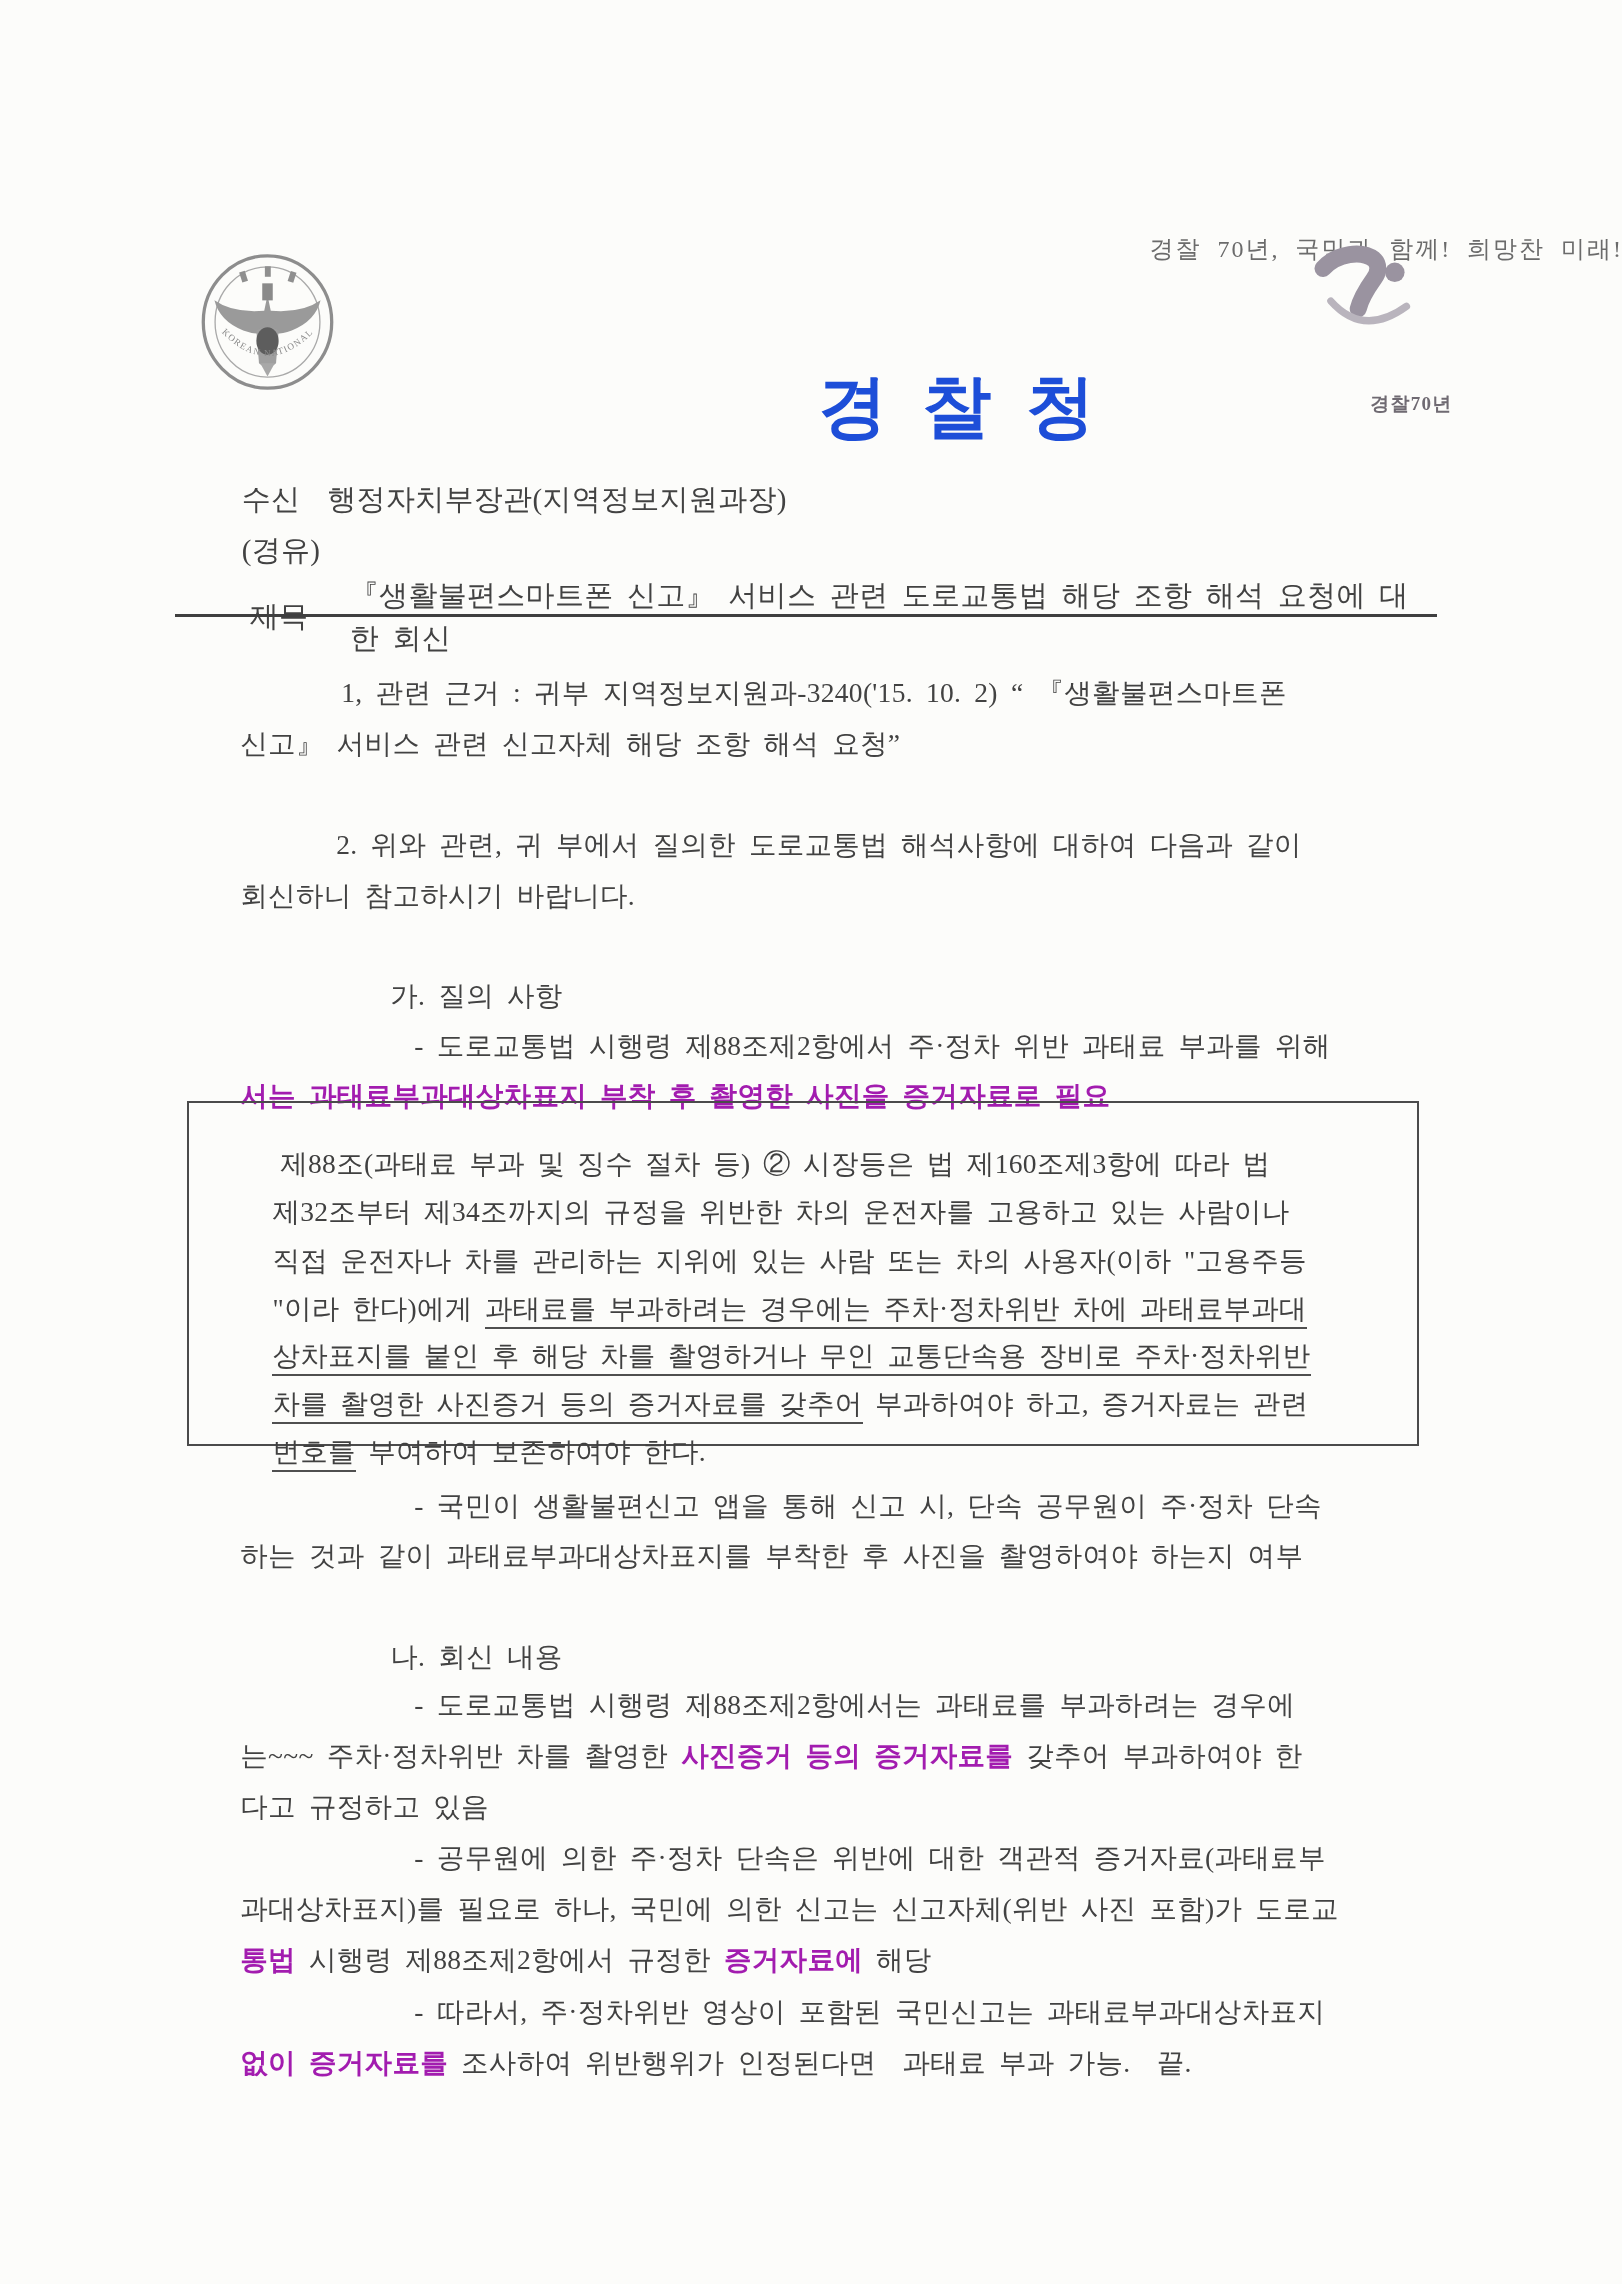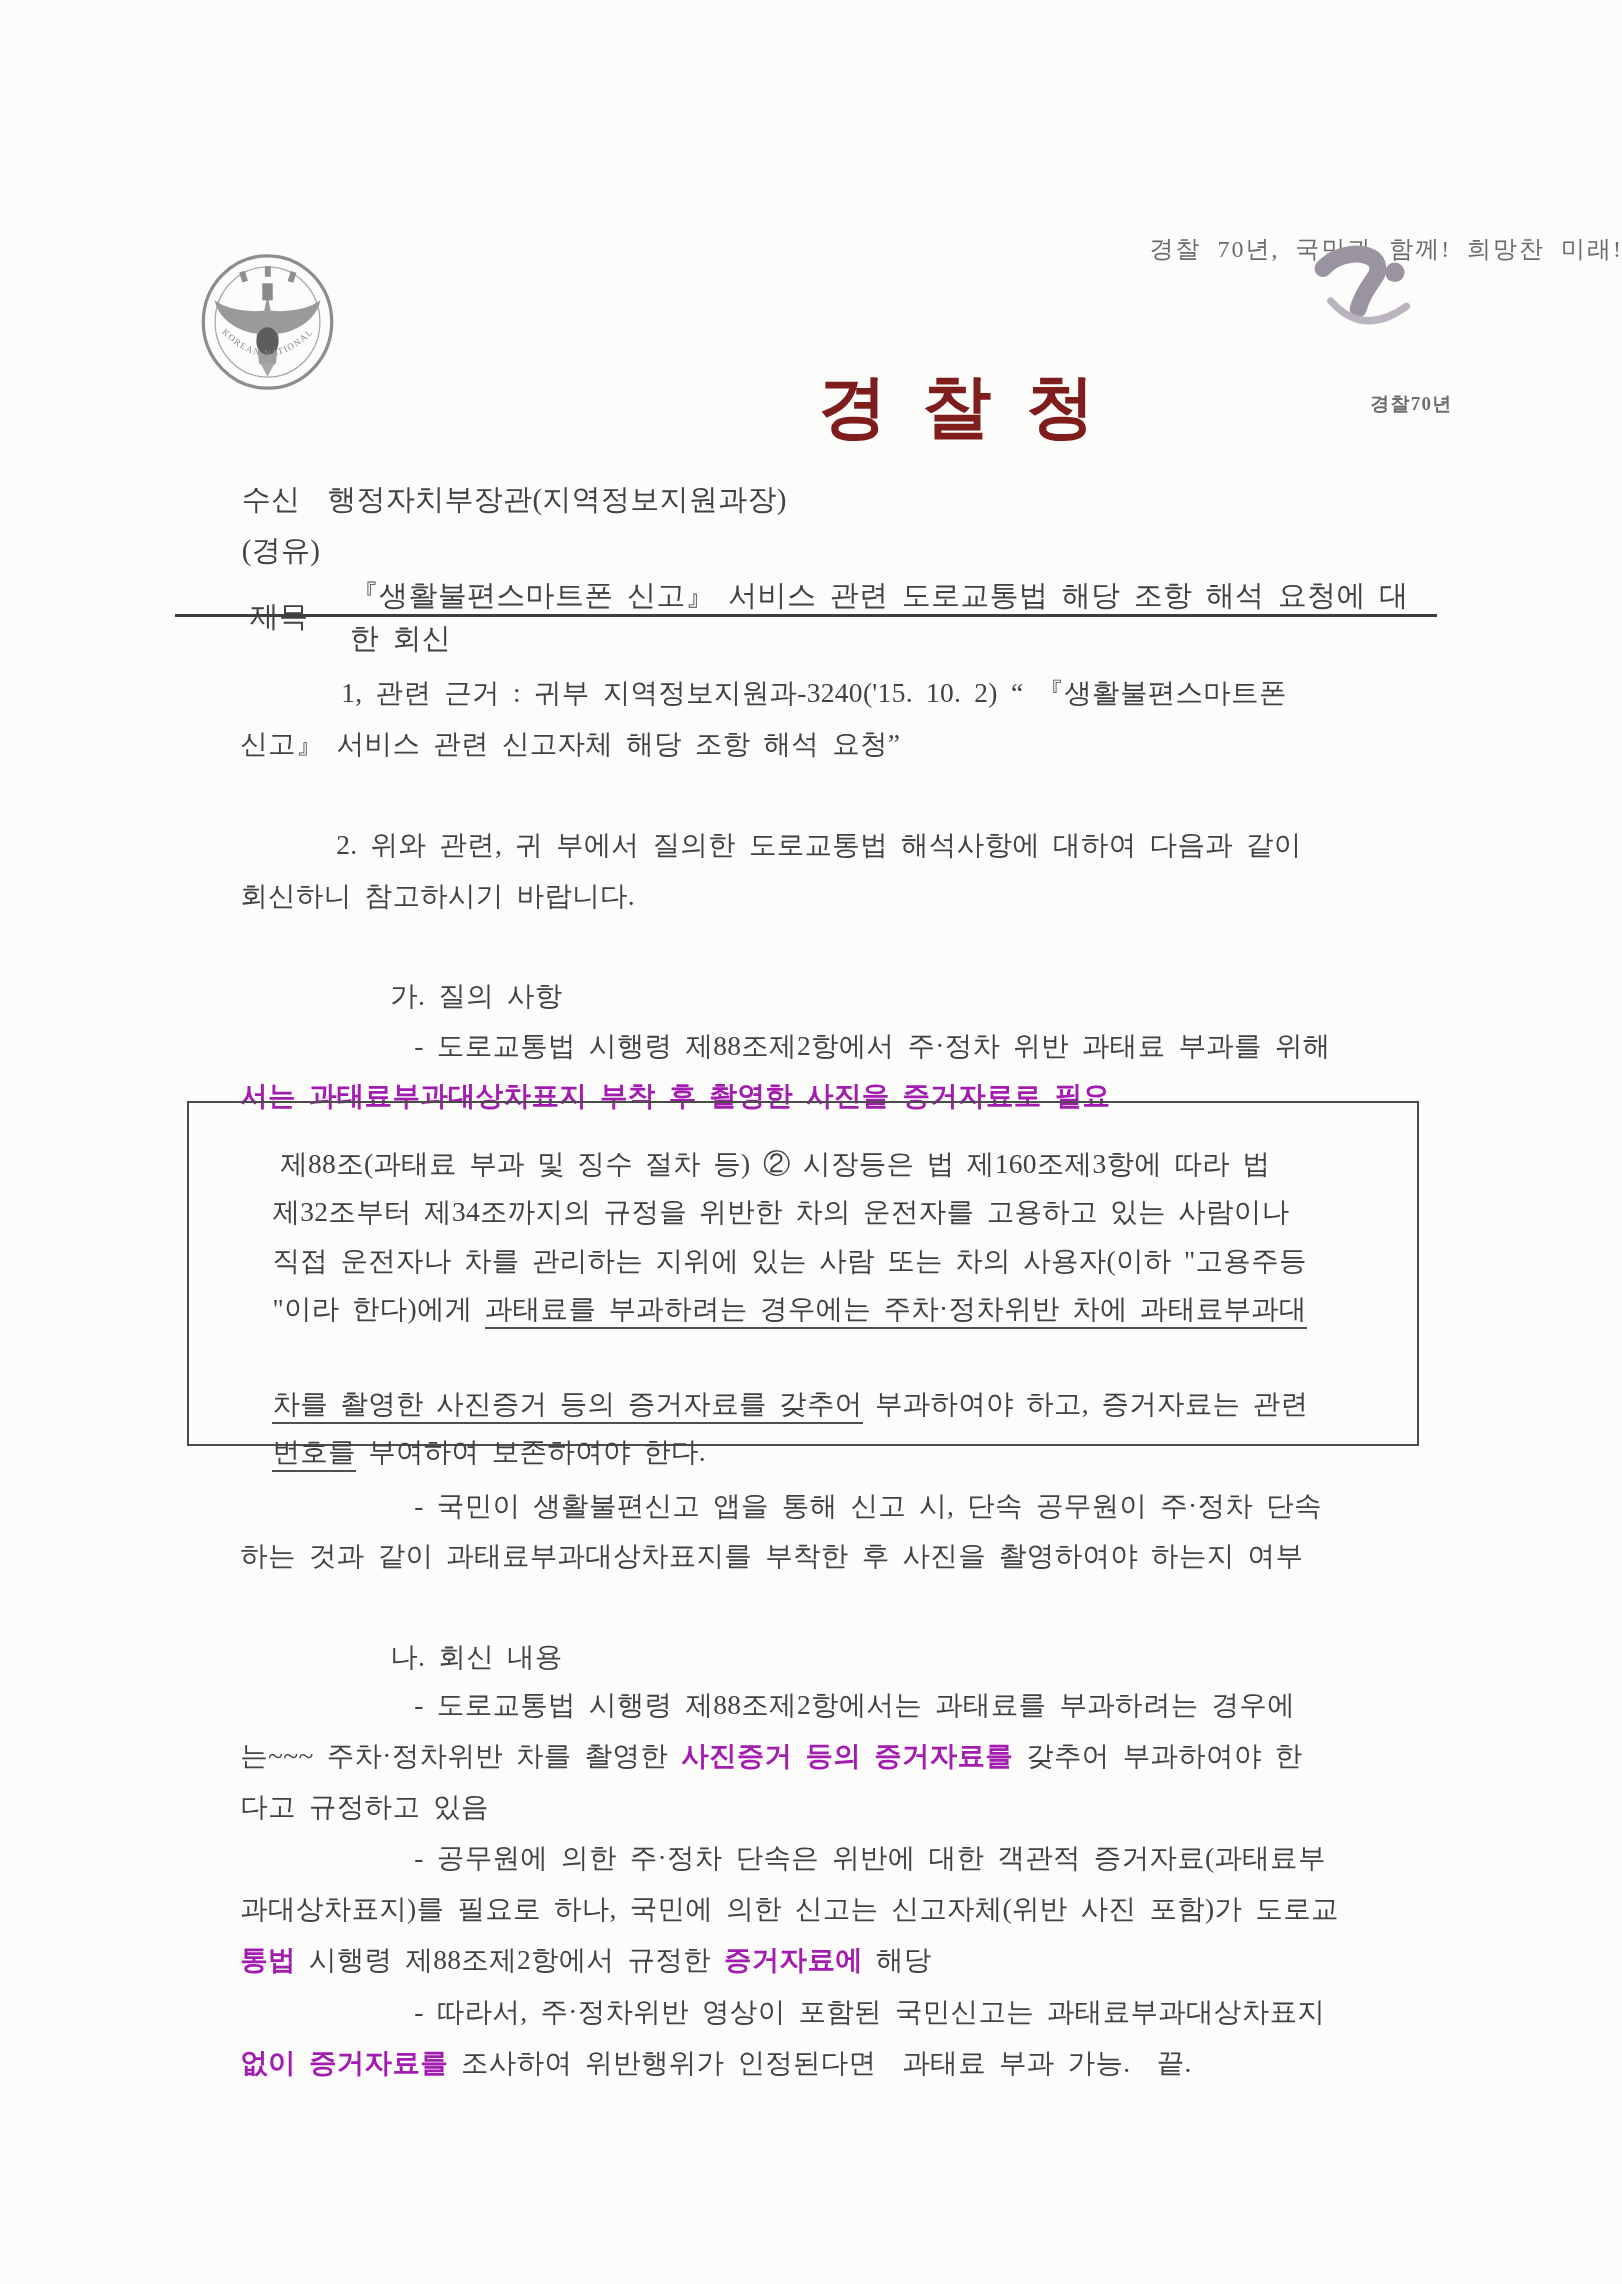--- a/index.html
+++ b/index.html
@@ -7,21 +7,21 @@
   .page{
     position:relative;width:1623px;height:2284px;margin:0 auto;
     background:#fcfcfa;overflow:hidden;
     font-family:"Liberation Serif","DejaVu Serif",serif;
     color:#424242;
   }
   .ln{position:absolute;white-space:pre;font-size:27.5px;line-height:1.25;
       letter-spacing:0.3px;word-spacing:5.9px;}
   .meta-ln{font-size:29px;}
   .slogan{font-size:24px;color:#6b6b6b;letter-spacing:2px;word-spacing:7.9px;width:1623px;text-align:center;left:0;}
-  .agency-title{font-size:69px;font-weight:bold;color:#7f1d1d;letter-spacing:5.9px;}
+  .agency-title{font-size:69px;font-weight:bold;color:#1d4ed8;letter-spacing:5.9px;}
   .caption70{font-size:19px;font-weight:bold;color:#6f6a72;letter-spacing:1.3px;}
   .b{font-weight:bold;color:#a21caf;}
   .u{border-bottom:2px solid #4f4f4f;padding-bottom:2.6px;}
   .hr{position:absolute;left:175px;top:614px;width:1262px;border-top:3.3px solid #3f3f3f;}
   .statute-box{position:absolute;left:187px;top:1101px;width:1228px;height:341px;
                border:2px solid #4b4b4b;background:transparent;}
   .statute-box .ln{letter-spacing:0.3px;word-spacing:5.2px;color:#404040;}
   svg{position:absolute;}
 </style>
 </head>
@@ -115,20 +115,23 @@
     </div>
     <div class="ln" style="left:9.2px;top:58px;">
       <span>제32조부터 제34조까지의 규정을 위반한 차의 운전자를 고용하고 있는 사람이나</span>
     </div>
     <div class="ln" style="left:9.2px;top:107px;">
       <span>직접 운전자나 차를 관리하는 지위에 있는 사람 또는 차의 사용자(이하 "고용주등</span>
     </div>
     <div class="ln" style="left:9.2px;top:155px;">
       <span>"이라 한다)에게 </span><span class="u">과태료를 부과하려는 경우에는 주차·정차위반 차에 과태료부과대</span>
     </div>
+    <div class="ln" style="left:9.2px;top:202px;">
+      <span class="u">상차표지를 붙인 후 해당 차를 촬영하거나 무인 교통단속용 장비로 주차·정차위반</span>
+    </div>
     <div class="ln" style="left:9.2px;top:250px;">
       <span class="u">차를 촬영한 사진증거 등의 증거자료를 갖추어</span><span> 부과하여야 하고, 증거자료는 관련</span>
     </div>
     <div class="ln" style="left:9.2px;top:298px;">
       <span class="u">번호를</span><span> 부여하여 보존하여야 한다.</span>
     </div>
   </div>
 
   <div class="ln" style="left:188px;top:1505px;">
     <span>하는 것과 같이 과태료부과대상차표지를 부착한 후 사진을 촬영하여야 하는지 여부</span>

